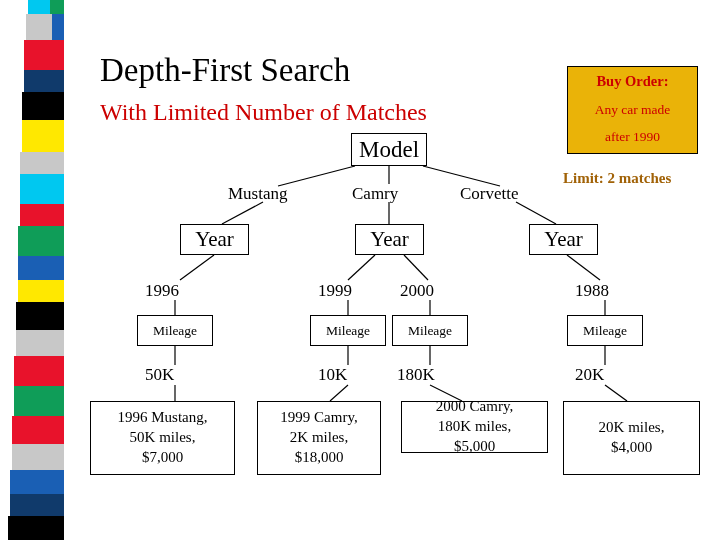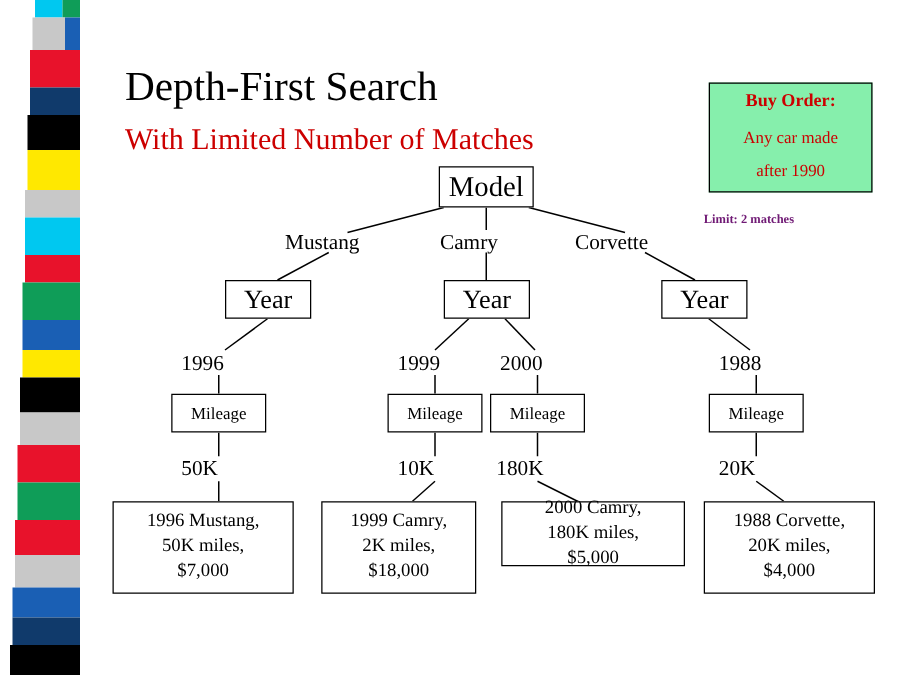--- a/index.html
+++ b/index.html
@@ -11,26 +11,26 @@
   #colorstrip .blk{position:absolute;left:0;}
 
   
   #title{position:absolute;left:100px;top:52px;font-size:33px;color:#000000;
          font-family:"Liberation Serif", serif;letter-spacing:0px;white-space:nowrap;}
   #subtitle{position:absolute;left:100px;top:99px;font-size:24px;color:#cc0000;
             white-space:nowrap;}
 
   
   #buyorder{position:absolute;left:567px;top:66px;width:129px;height:86px;
-            border:1px solid #000;background:#86efac;}
+            border:1px solid #000;background:#eab308;}
   #buyorder .bt{position:absolute;width:100%;text-align:center;color:#cc0000;}
   #bo-title{top:6px;font-size:14.5px;font-weight:bold;}
   #bo-l1{top:35px;font-size:13.5px;}
   #bo-l2{top:62px;font-size:13.5px;}
-  #limit{position:absolute;left:563px;top:170px;font-size:10px;color:#701a75;
+  #limit{position:absolute;left:563px;top:170px;font-size:15px;color:#a16207;
          font-weight:bold;white-space:nowrap;}
 
   
   .box{position:absolute;border:1px solid #000;background:#fff;box-sizing:border-box;
        display:flex;align-items:center;justify-content:center;text-align:center;}
   .plain{position:absolute;text-align:left;white-space:nowrap;}
 
   .lbl-model{font-size:23px;}
   .lbl-year{font-size:21px;}
   .lbl-node{font-size:17px;}
@@ -184,16 +184,15 @@
   <span>1999 Camry,</span>
   <span>2K miles,</span>
   <span>$18,000</span>
 </div>
 <div class="box leaf" style="left:401px;top:401px;width:147px;height:52px;">
   <span>2000 Camry,</span>
   <span>180K miles,</span>
   <span>$5,000</span>
 </div>
 <div class="box leaf" style="left:563px;top:401px;width:137px;height:74px;">
-  <span>1988 Corvette,</span>
   <span>20K miles,</span>
   <span>$4,000</span>
 </div>
 
 </body></html>

